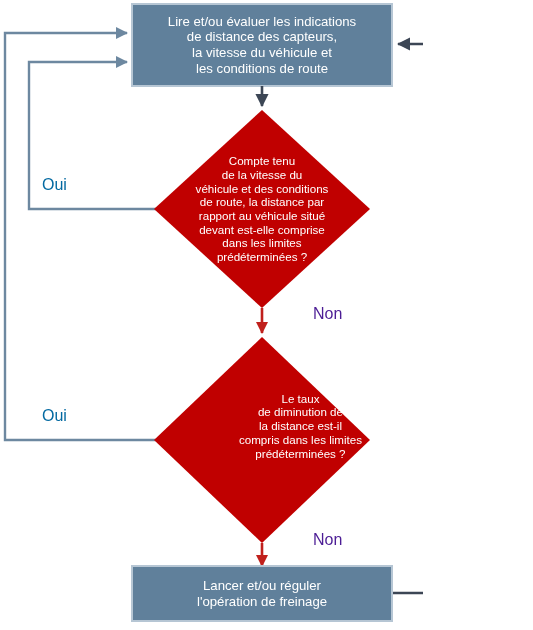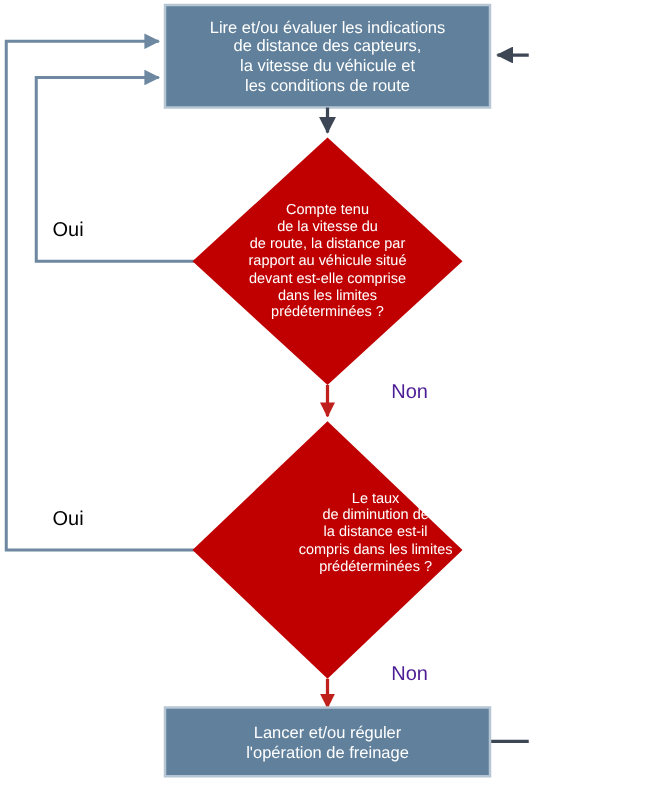--- a/index.html
+++ b/index.html
@@ -40,21 +40,21 @@
   }
   .decision-text {
     font-size: 11.6px;
   }
   .edge-label {
     position: absolute;
     font-size: 16px;
     white-space: nowrap;
   }
   .label-oui {
-    color: #000000;
+    color: #0369a1;
   }
   .label-non {
     color: #4c1d95;
     margin-left: 32px;
   }
   .txt-line { display: block; }
 </style>
 </head>
 <body>
 
@@ -120,20 +120,21 @@
       <span class="txt-line">de distance des capteurs,</span>
       <span class="txt-line">la vitesse du véhicule et</span>
       <span class="txt-line">les conditions de route</span>
     </div>
   </div>
 
   <div class="node-text decision-text" style="left:162px; top:140px; width:200px; height:138px;align-items:center;">
     <div>
       <span class="txt-line">Compte tenu</span>
       <span class="txt-line">de la vitesse du</span>
+      <span class="txt-line">véhicule et des conditions</span>
       <span class="txt-line">de route, la distance par</span>
       <span class="txt-line">rapport au véhicule situé</span>
       <span class="txt-line">devant est-elle comprise</span>
       <span class="txt-line">dans les limites</span>
       <span class="txt-line">prédéterminées ?</span>
     </div>
   </div>
 
   <div class="node-text decision-text" style="left:162px; top:380px; width:200px; height:92px;justify-content:flex-end;">
     <div>

